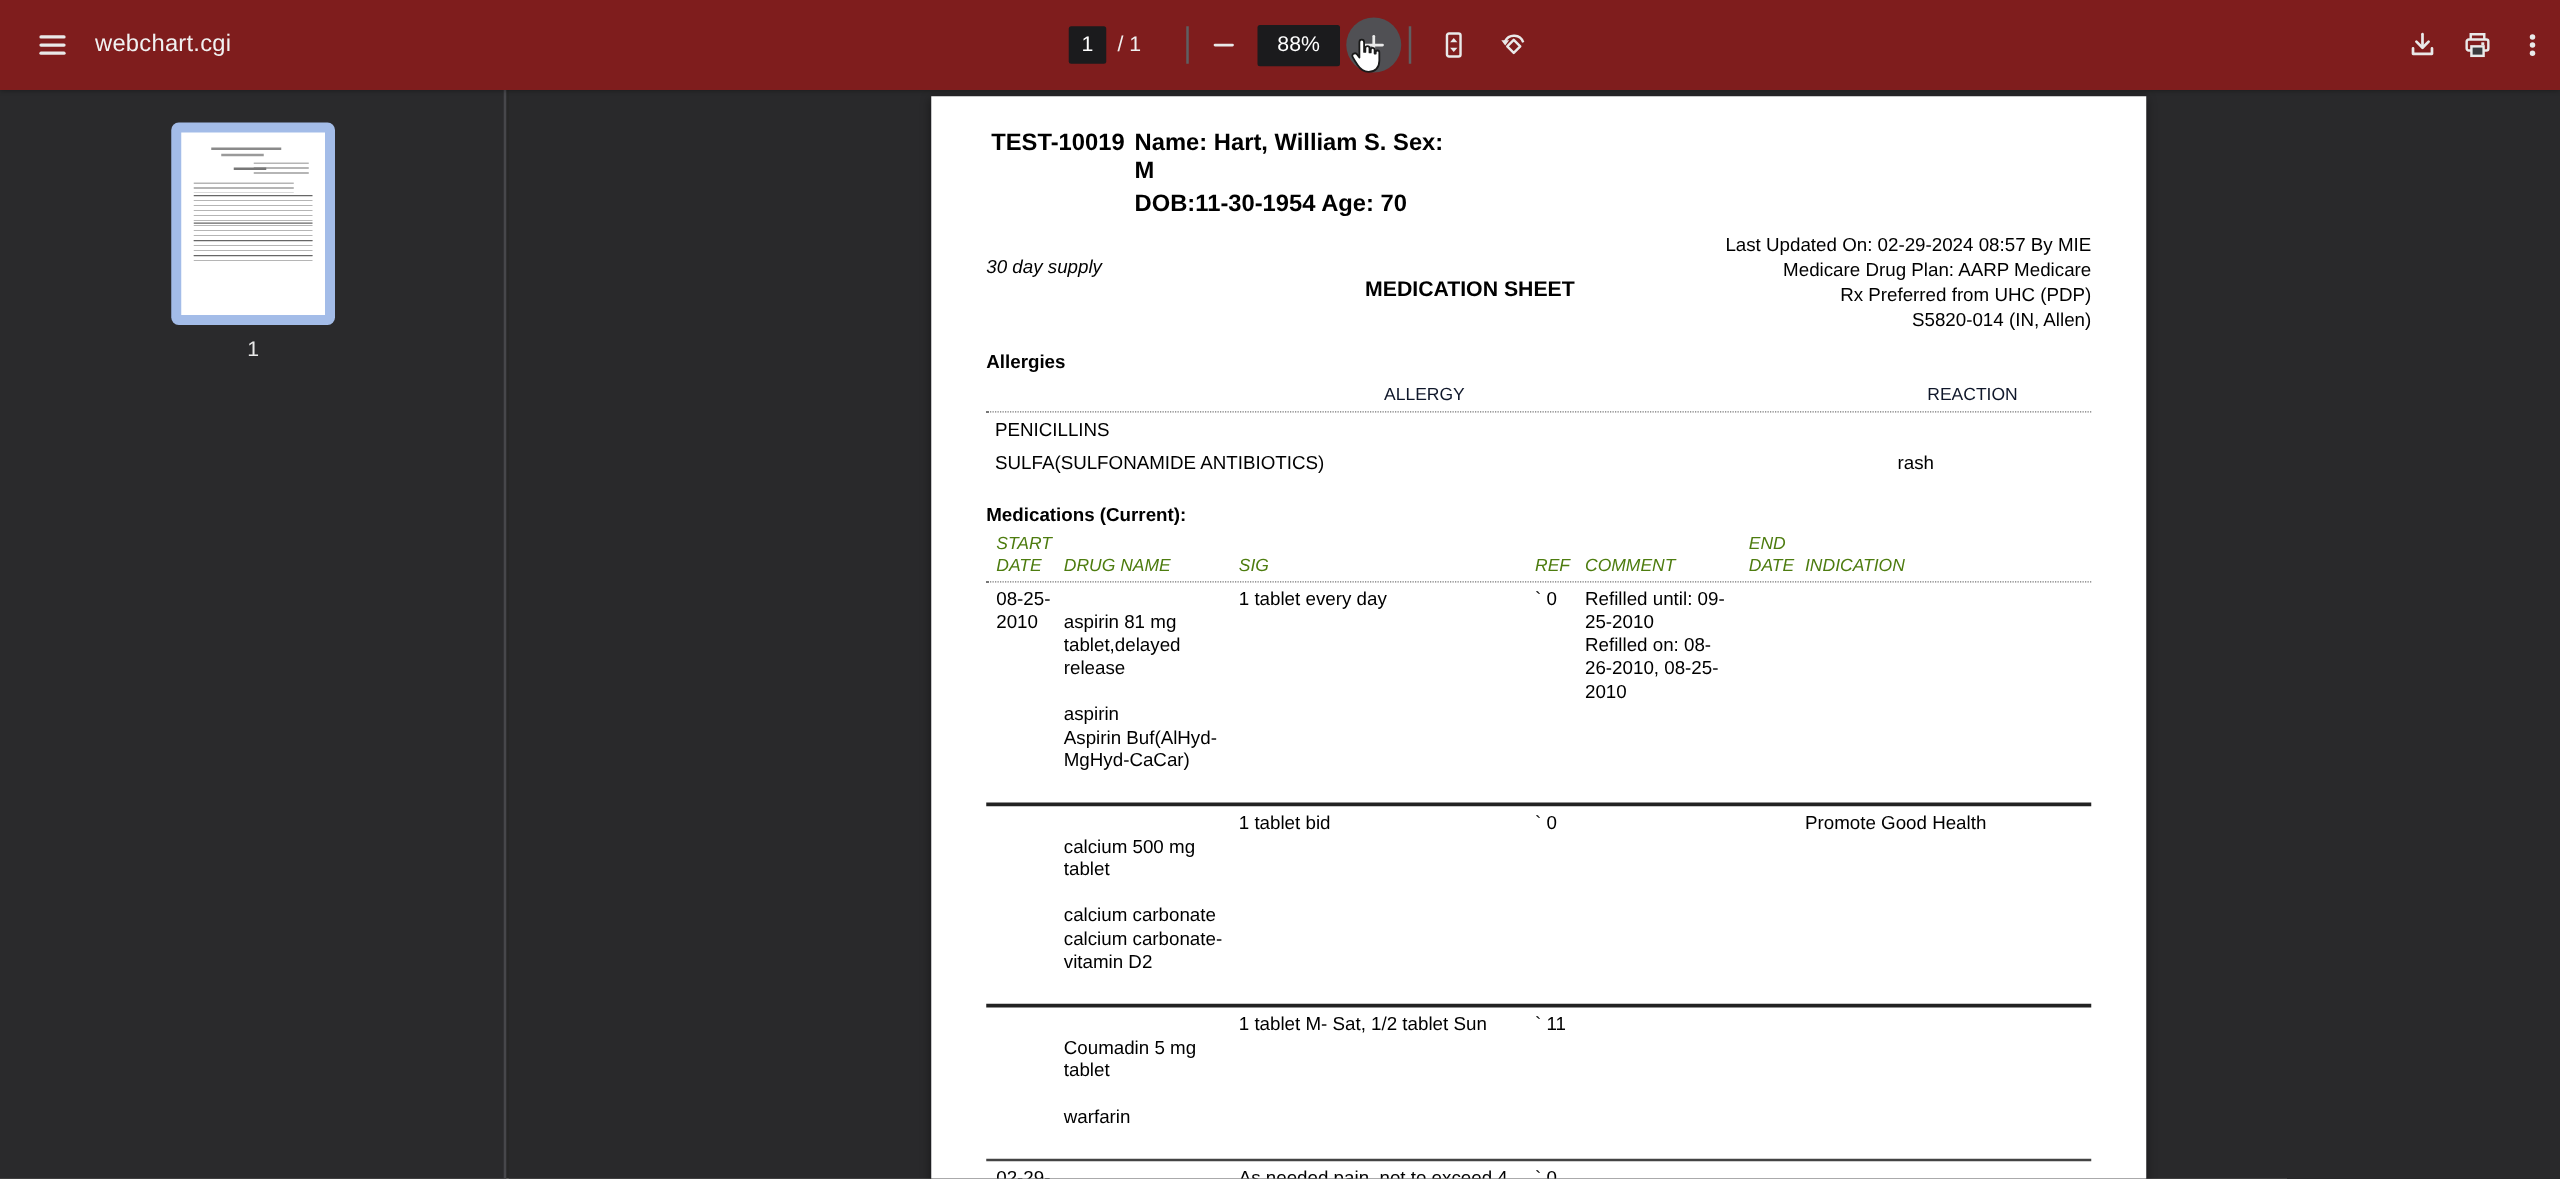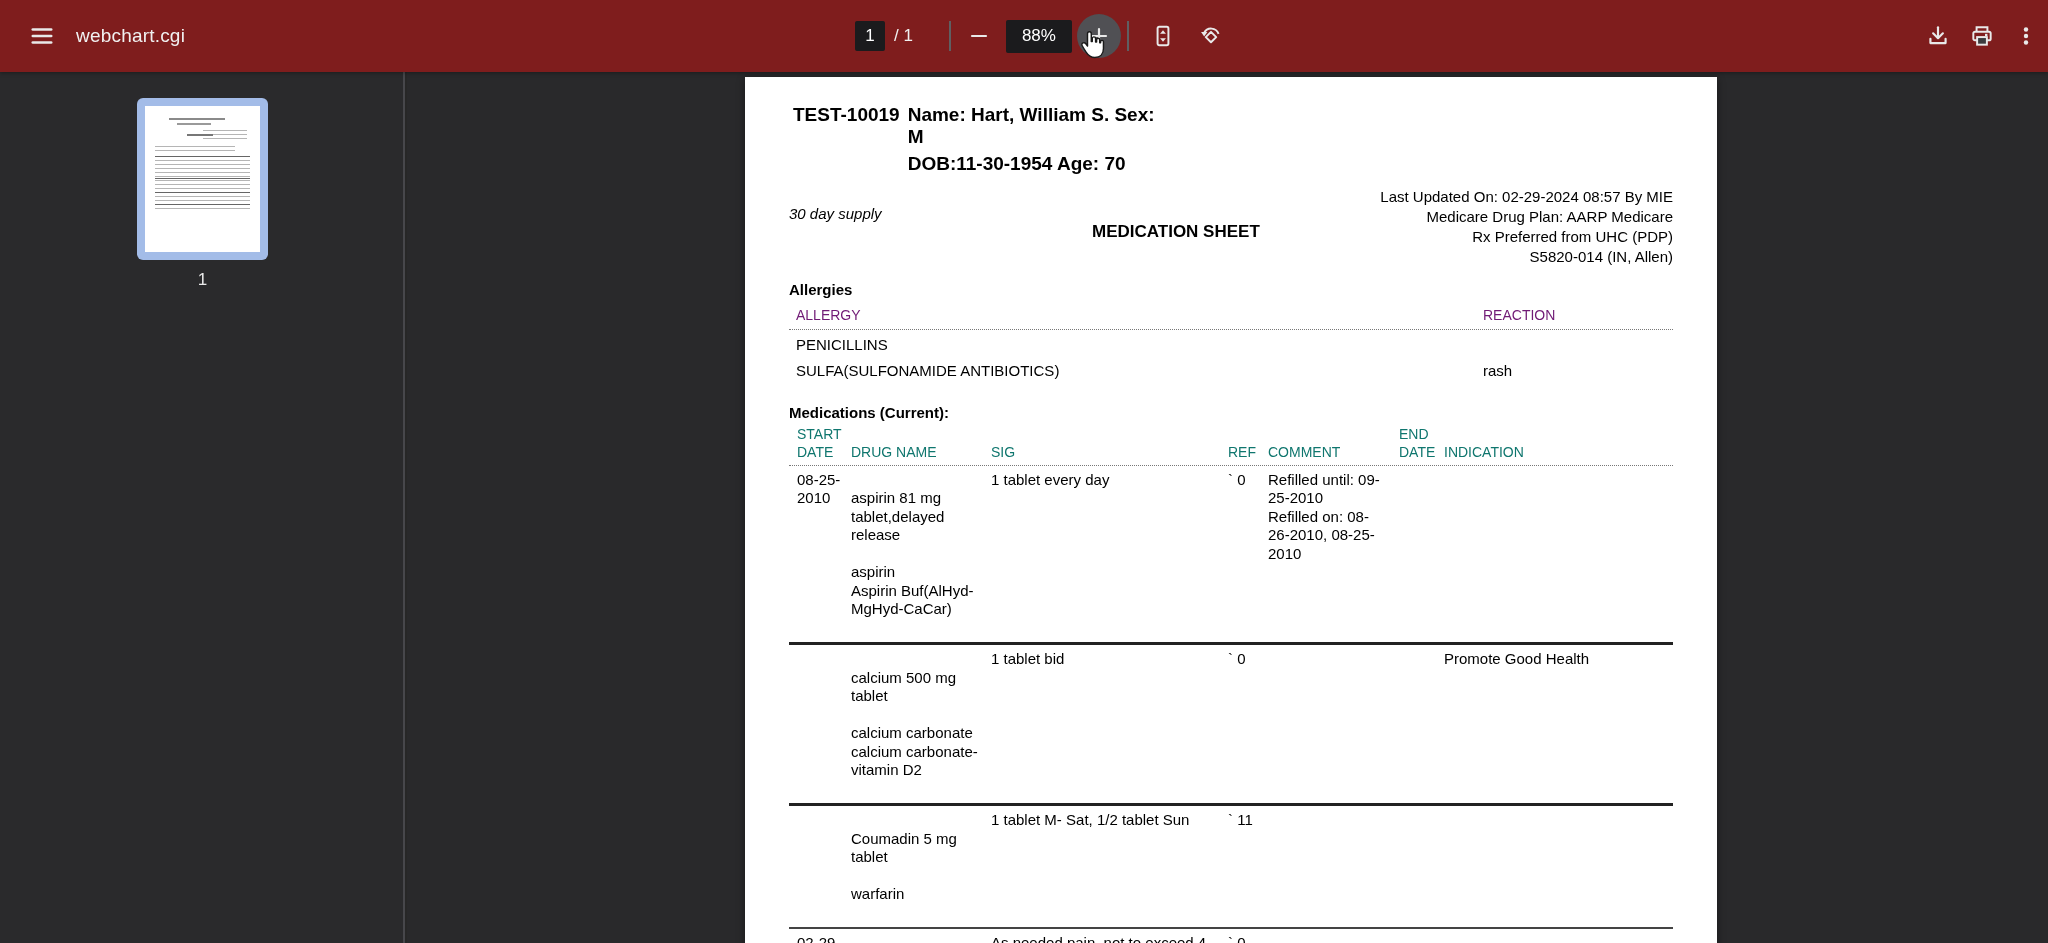--- a/index.html
+++ b/index.html
@@ -68,32 +68,32 @@
   .pcol .dob { margin-top:5px; }
 
   .doc-header-row { position:relative; height:94px; margin-top:12px; }
   .supply-note { position:absolute; left:0; top:18px;font-style:italic; }
   .doc-title { position:absolute; left:303px; top:36px; font-weight:bold; font-size:17px; }
   .meta-block { position:absolute; right:0; top:0; text-align:right; white-space:pre-line; line-height:20px; }
 
   
   .sec-heading { font-weight:bold; font-size:15px; }
   .allergy-head { display:grid; grid-template-columns:694px 1fr; margin-top:6px;
-    font-size:14px; color:#701a75; padding-bottom:5px; border-bottom:1px dotted #777; }
+    font-size:14px; color:#0f172a; padding-bottom:5px; border-bottom:1px dotted #777;text-align:center; }
   .allergy-head > div:first-child { padding-left:7px; }
-  .allergy-row { display:grid; grid-template-columns:694px 1fr; line-height:26px; }
+  .allergy-row { display:grid; grid-template-columns:694px 1fr; line-height:26px;gap:35px; }
   .allergy-row > div:first-child { padding-left:7px; }
   .allergy-rows { margin-top:2px; }
 
   
   .med-section { margin-top:20px; }
   .med-head {
     display:grid; grid-template-columns:62px 140px 232px 40px 136px 40px 1fr;
-    align-items:end; font-size:14px; color:#0f766e; line-height:18px;
-    padding-bottom:4px; border-bottom:1px dotted #777; white-space:pre-line; margin-top:2px;
+    align-items:end; font-size:14px; color:#4d7c0f; line-height:18px;
+    padding-bottom:4px; border-bottom:1px dotted #777; white-space:pre-line; margin-top:2px;font-style:italic;
   }
   .med-row { display:grid; grid-template-columns:62px 140px 232px 40px 136px 40px 1fr; padding:5px 0; }
   .b-thick { border-bottom:3px solid #222; }
   .b-thin  { border-bottom:2px solid #444; }
   .cell { white-space:pre-line; }
   .c-start, .h-start { padding-left:8px; }
   .c-ref, .h-ref, .c-comment, .h-comment, .c-ind, .h-ind { padding-left:5px; }
   .c-drug { padding-right:12px; }
   .drug-brand { white-space:pre-line; }
   .drug-generic { white-space:pre-line; }

